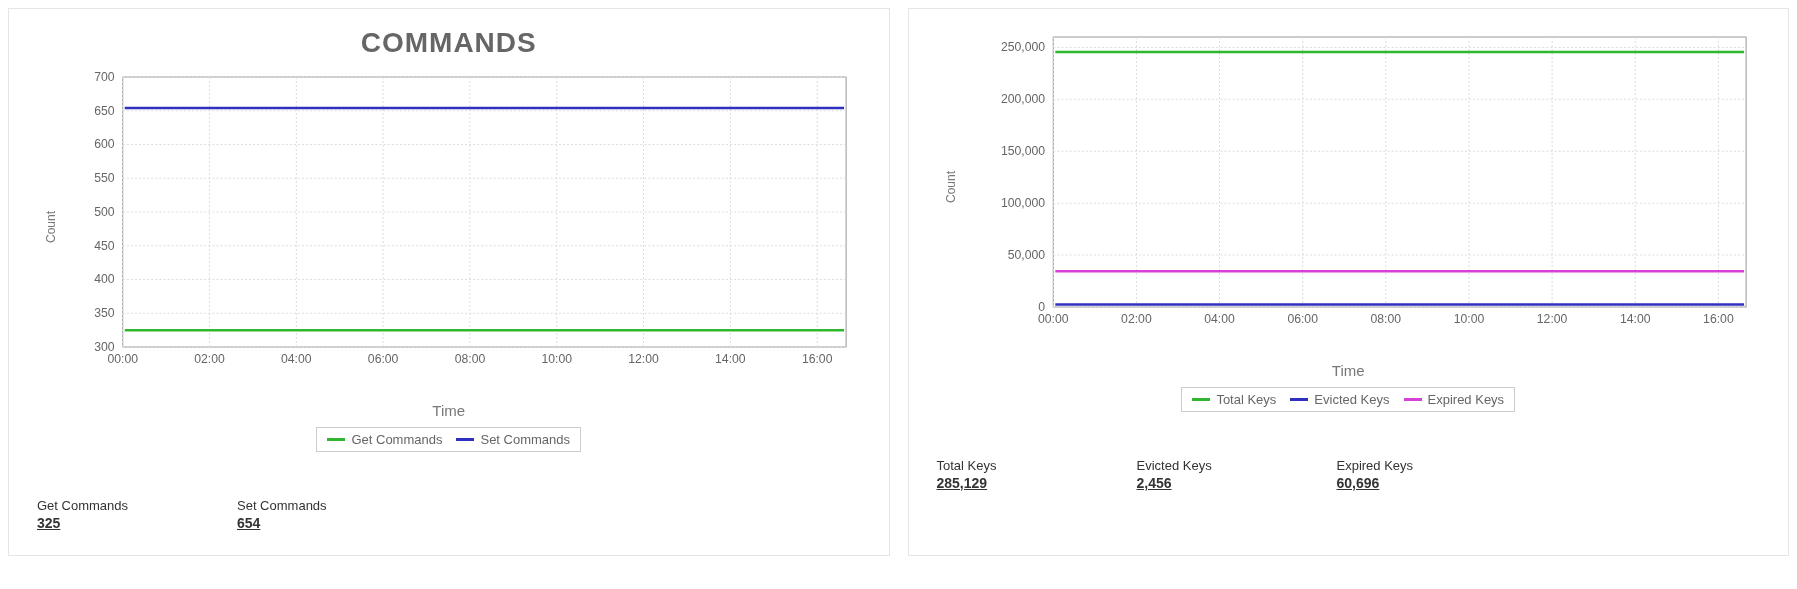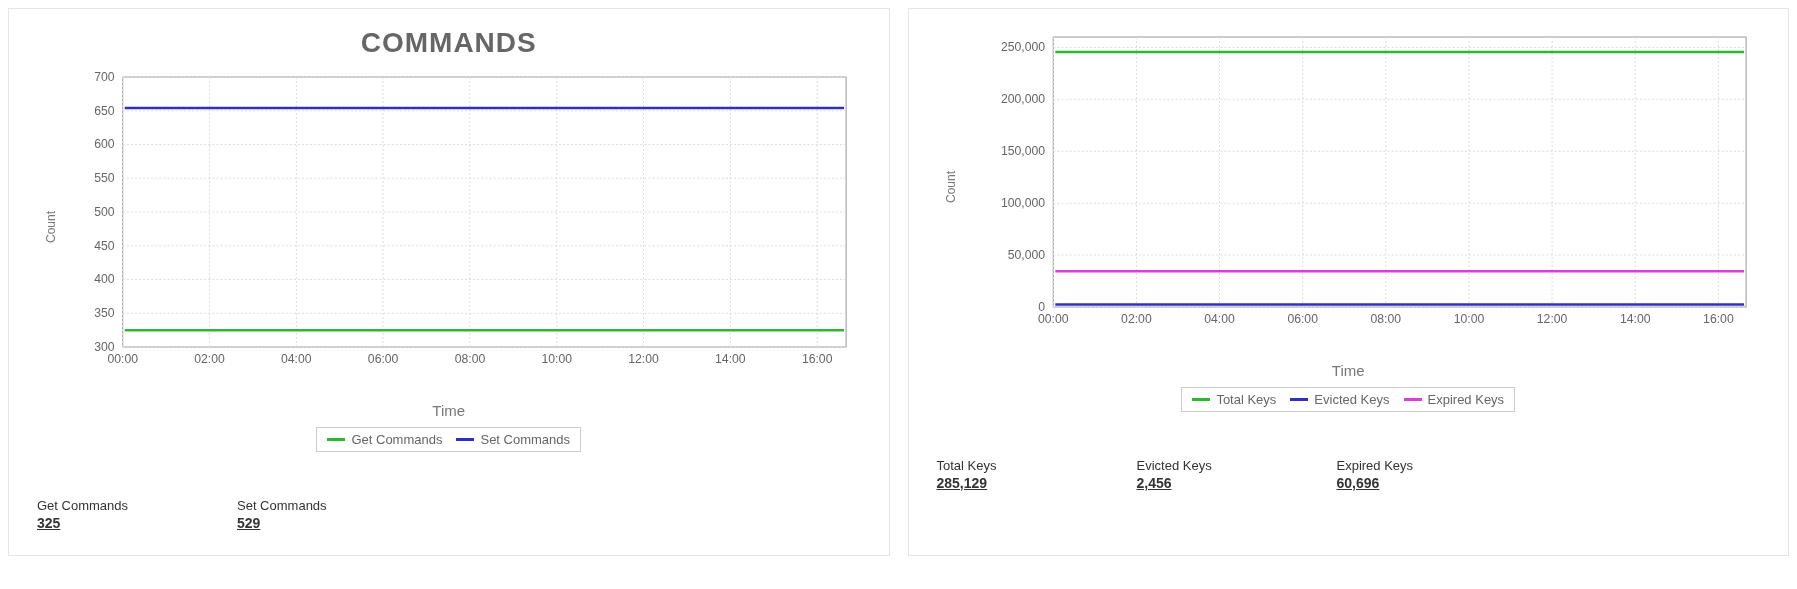--- a/index.html
+++ b/index.html
@@ -158,21 +158,21 @@
       </div>
     </div>
 
     <div class="stats">
       <div class="stat">
         <div class="stat-label">Get Commands</div>
         <div class="stat-value">325</div>
       </div>
       <div class="stat">
         <div class="stat-label">Set Commands</div>
-        <div class="stat-value">529</div>
+        <div class="stat-value">654</div>
       </div>
     </div>
   </div>
 
   <div class="panel">
     <div class="chart-wrap">
       <div class="chart-y-label">Count</div>
       <svg class="chart-svg" id="svg-keys" viewBox="0 0 820 320" preserveAspectRatio="none">
           <rect x="120" y="10" width="680" height="270" fill="none" stroke="#999" stroke-width="1"></rect>
           <line x1="120" x2="800" y1="280" y2="280" stroke="#ddd" stroke-dasharray="2,2"></line>

